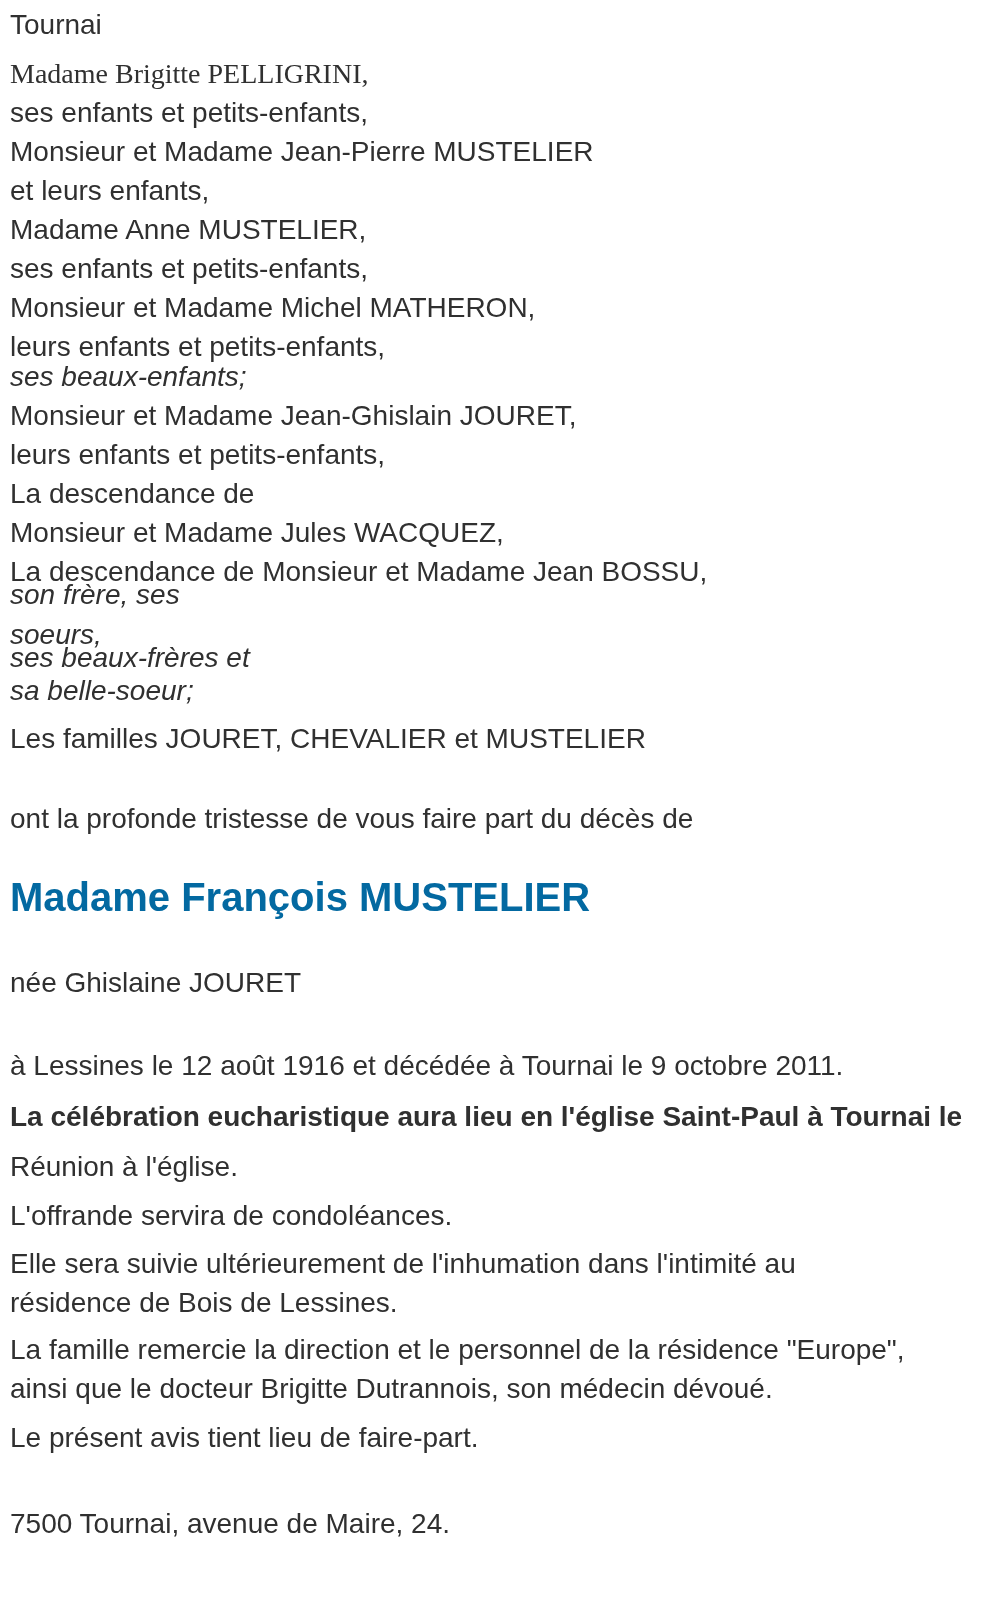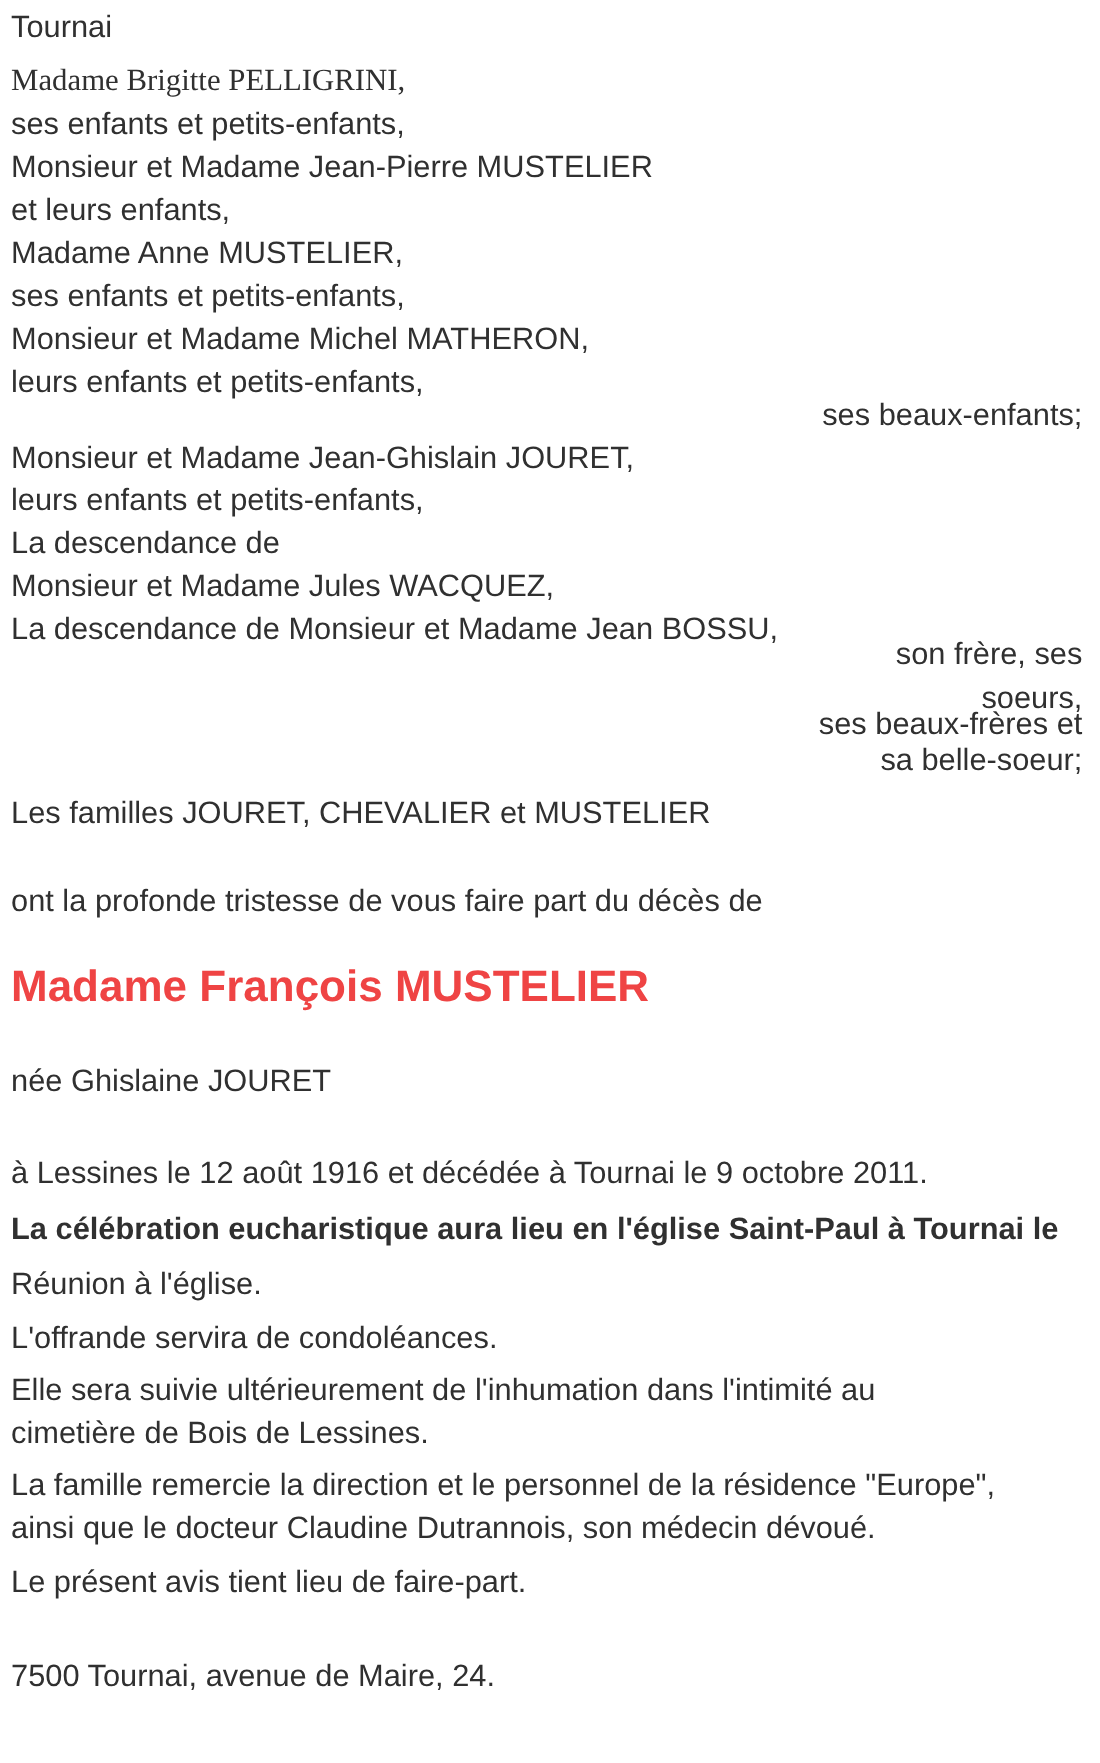--- a/index.html
+++ b/index.html
@@ -15,36 +15,36 @@
     width: 998px;
     height: 1603px;
     padding: 5px 14px 0 10px;
   }
   .line {
     font-size: 28px;
     line-height: 39px;
     white-space: nowrap;
   }
   .right-italic {
-    text-align: right;
+    font-style: italic;
   }
   .par      { margin-top: 10px; font-family: Liberation Serif, serif; }
   .note1    { margin-top: -9px; }
   .note2a   { margin-top: -16px; }
   .note2b   { margin-top: 1px; }
   .note2c   { margin-top: -16px; }
   .note2d   { margin-top: -6px; }
   .families { margin-top: 9px; }
   .intro    { margin-top: 41px; }
   .deceased-title {
     margin-top: 35px;
     font-size: 40px;
     line-height: 48px;
     font-weight: bold;
-    color: #ef4444;
+    color: #0369a1;
     white-space: nowrap;
   }
   .birth    { margin-top: 42px; }
   .dates    { margin-top: 44px; }
   .cer1     { margin-top: 12px; font-weight: bold; }
   .meeting  { margin-top: 11px; }
   .offering { margin-top: 10px; }
   .burial1  { margin-top: 9px; }
   .thanks1  { margin-top: 8px; }
   .present  { margin-top: 10px; }
@@ -89,22 +89,22 @@
 
   <div class="line dates">à Lessines le 12 août 1916 et décédée à Tournai le 9 octobre 2011.</div>
 
   <div class="line cer1">La célébration eucharistique aura lieu en l'église Saint-Paul à Tournai le</div>
 
   <div class="line meeting">Réunion à l'église.</div>
 
   <div class="line offering">L'offrande servira de condoléances.</div>
 
   <div class="line burial1">Elle sera suivie ultérieurement de l'inhumation dans l'intimité au</div>
-  <div class="line">cimetière de Bois de Lessines.</div>
+  <div class="line">résidence de Bois de Lessines.</div>
 
   <div class="line thanks1">La famille remercie la direction et le personnel de la résidence "Europe",</div>
-  <div class="line">ainsi que le docteur Claudine Dutrannois, son médecin dévoué.</div>
+  <div class="line">ainsi que le docteur Brigitte Dutrannois, son médecin dévoué.</div>
 
   <div class="line present">Le présent avis tient lieu de faire-part.</div>
 
   <div class="line address">7500 Tournai, avenue de Maire, 24.</div>
 
 </div>
 
 </body></html>

